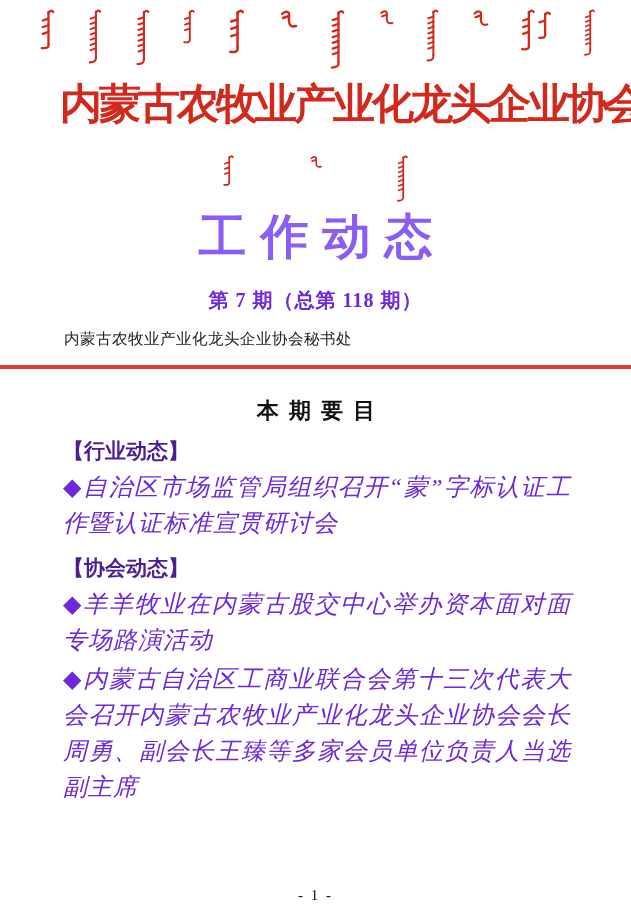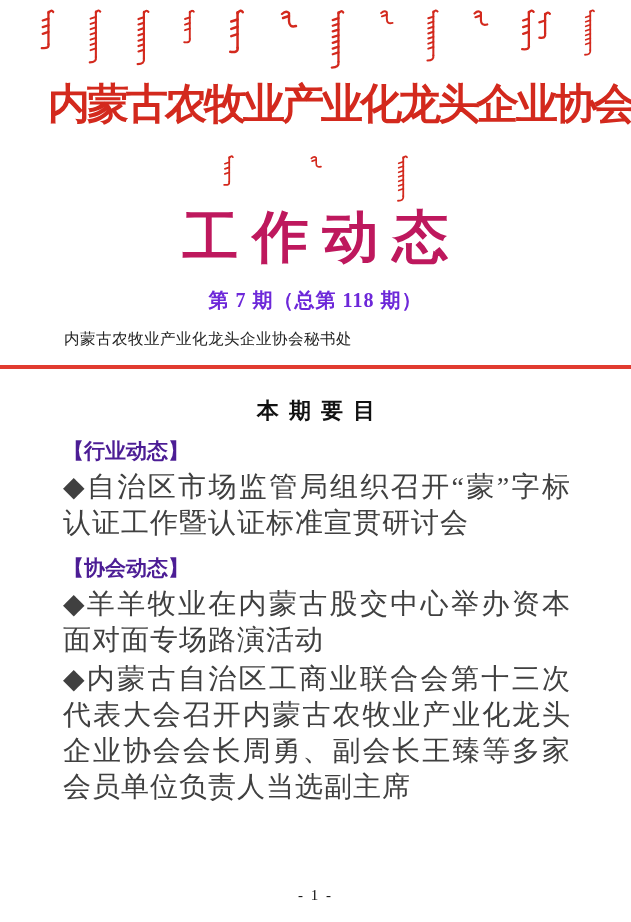--- a/index.html
+++ b/index.html
@@ -13,34 +13,34 @@
     color:#1f1f1f;
     box-sizing:border-box;
   }
   
   .mg-row{display:flex;align-items:flex-start;color:#d3291d;}
   .mg-top{padding:9px 34px 0 38px;justify-content:space-between;height:62px;}
   .mg-mid{justify-content:center;gap:72px;margin-top:22px;height:50px;}
   .mg{display:block;flex:0 0 auto;}
   
   .org-title{
-    margin:4px 0 0 0;
+    margin:4px 0 0 12px;
     text-align:right;
     color:#d3291d;
     font-size:42px;font-weight:bold;
     letter-spacing:-3px;
     line-height:58px;
     white-space:nowrap;
     padding-left:48px;
   }
   .bulletin-title{
     margin:0;
     text-align:center;
-    color:#be185d;
-    font-size:56px;font-weight:bold;
+    color:#8b5cf6;
+    font-size:48px;font-weight:bold;
     letter-spacing:14px;text-indent:14px;
     line-height:64px;
   }
   .issue-line{
     margin-top:18px;
     text-align:center;
     font-size:20px;font-weight:bold;
     letter-spacing:1px;
     color:#6d28d9;
   }
@@ -62,24 +62,25 @@
     color:#111;
   }
   .sec-label{
     margin-top:12px;
     font-size:21px;font-weight:bold;line-height:30px;
     font-family:"Liberation Sans","DejaVu Sans",sans-serif;
     color:#4c1d95;
   }
   .toc-item{
     margin:3px 0;
-    font-size:28px;line-height:36px;
+    font-size:24px;line-height:36px;
     letter-spacing:1px;
     text-align:justify;text-justify:inter-character;
-    color:#404040;
+    color:#6d28d9;
+    font-style:italic;
   }
   .page-number{
     position:absolute;left:0;right:0;bottom:18px;
     text-align:center;
     font-size:15px;letter-spacing:2px;
     color:#111;
   }
 </style>
 </head>
 <body>

